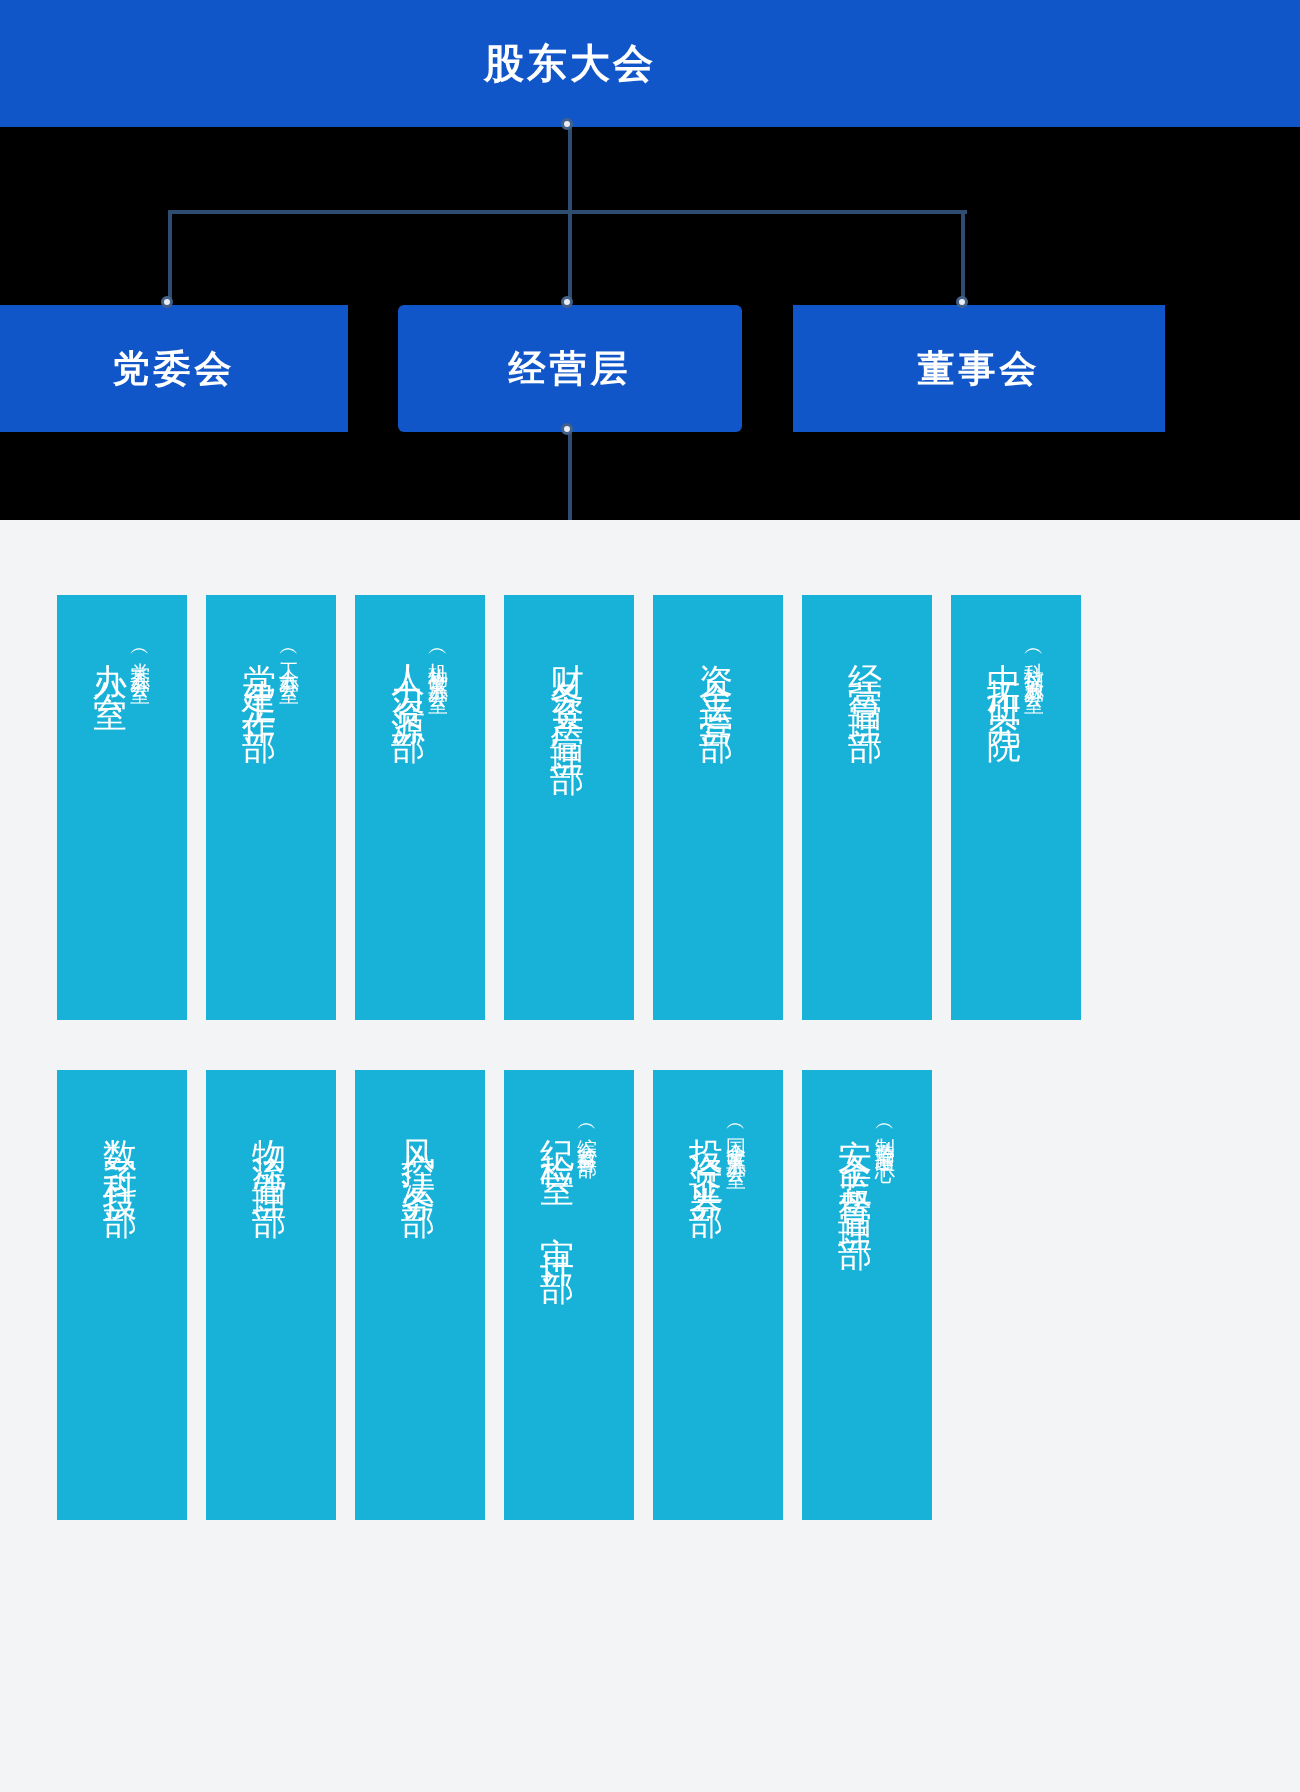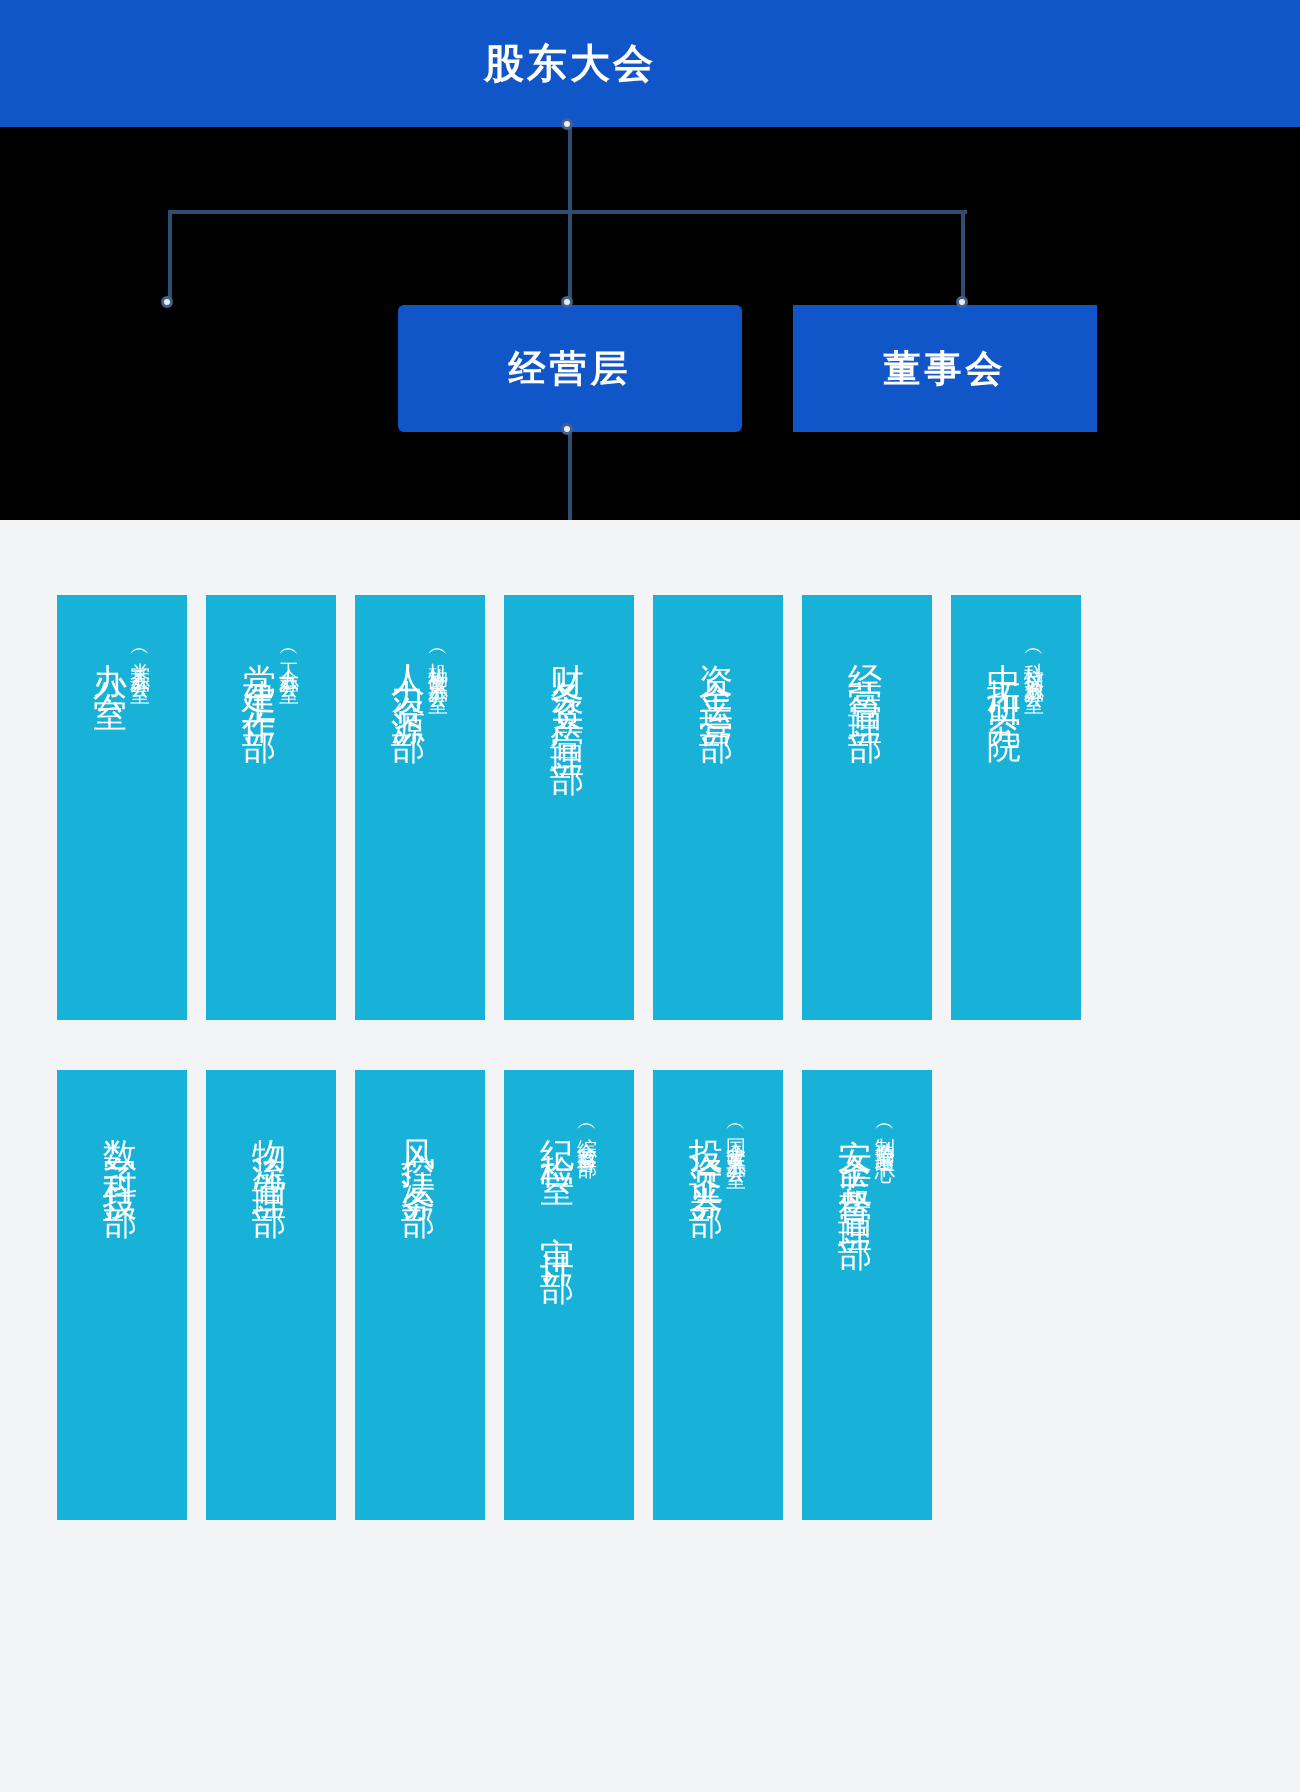--- a/index.html
+++ b/index.html
@@ -80,24 +80,27 @@
 
 <div class="black-zone">
 
   <div class="line" style="left:568px; top:0; width:4px; height:85px;"></div>
   <div class="line" style="left:168px; top:83px; width:799px; height:4px;"></div>
   <div class="line" style="left:168px; top:83px; width:4px; height:95px;"></div>
   <div class="line" style="left:568px; top:83px; width:4px; height:95px;"></div>
   <div class="line" style="left:961px; top:83px; width:4px; height:95px;"></div>
   <div class="line" style="left:568px; top:305px; width:4px; height:88px;"></div>
 
+  <div class="lv2-box" style="left:0; top:178px; width:348px;">
+    <span>党委会</span>
+  </div>
   <div class="lv2-box" style="left:398px; top:178px; width:344px;border-radius:6px;">
     <span>经营层</span>
   </div>
-  <div class="lv2-box" style="left:793px; top:178px; width:304px;">
+  <div class="lv2-box" style="left:793px; top:178px; width:372px;">
     <span>董事会</span>
   </div>
 
   <div class="dot" style="left:561px; top:-9px;"></div>
   <div class="dot" style="left:161px; top:169px;"></div>
   <div class="dot" style="left:561px; top:169px;"></div>
   <div class="dot" style="left:956px; top:169px;"></div>
   <div class="dot" style="left:561px; top:296px;"></div>
 </div>
 

